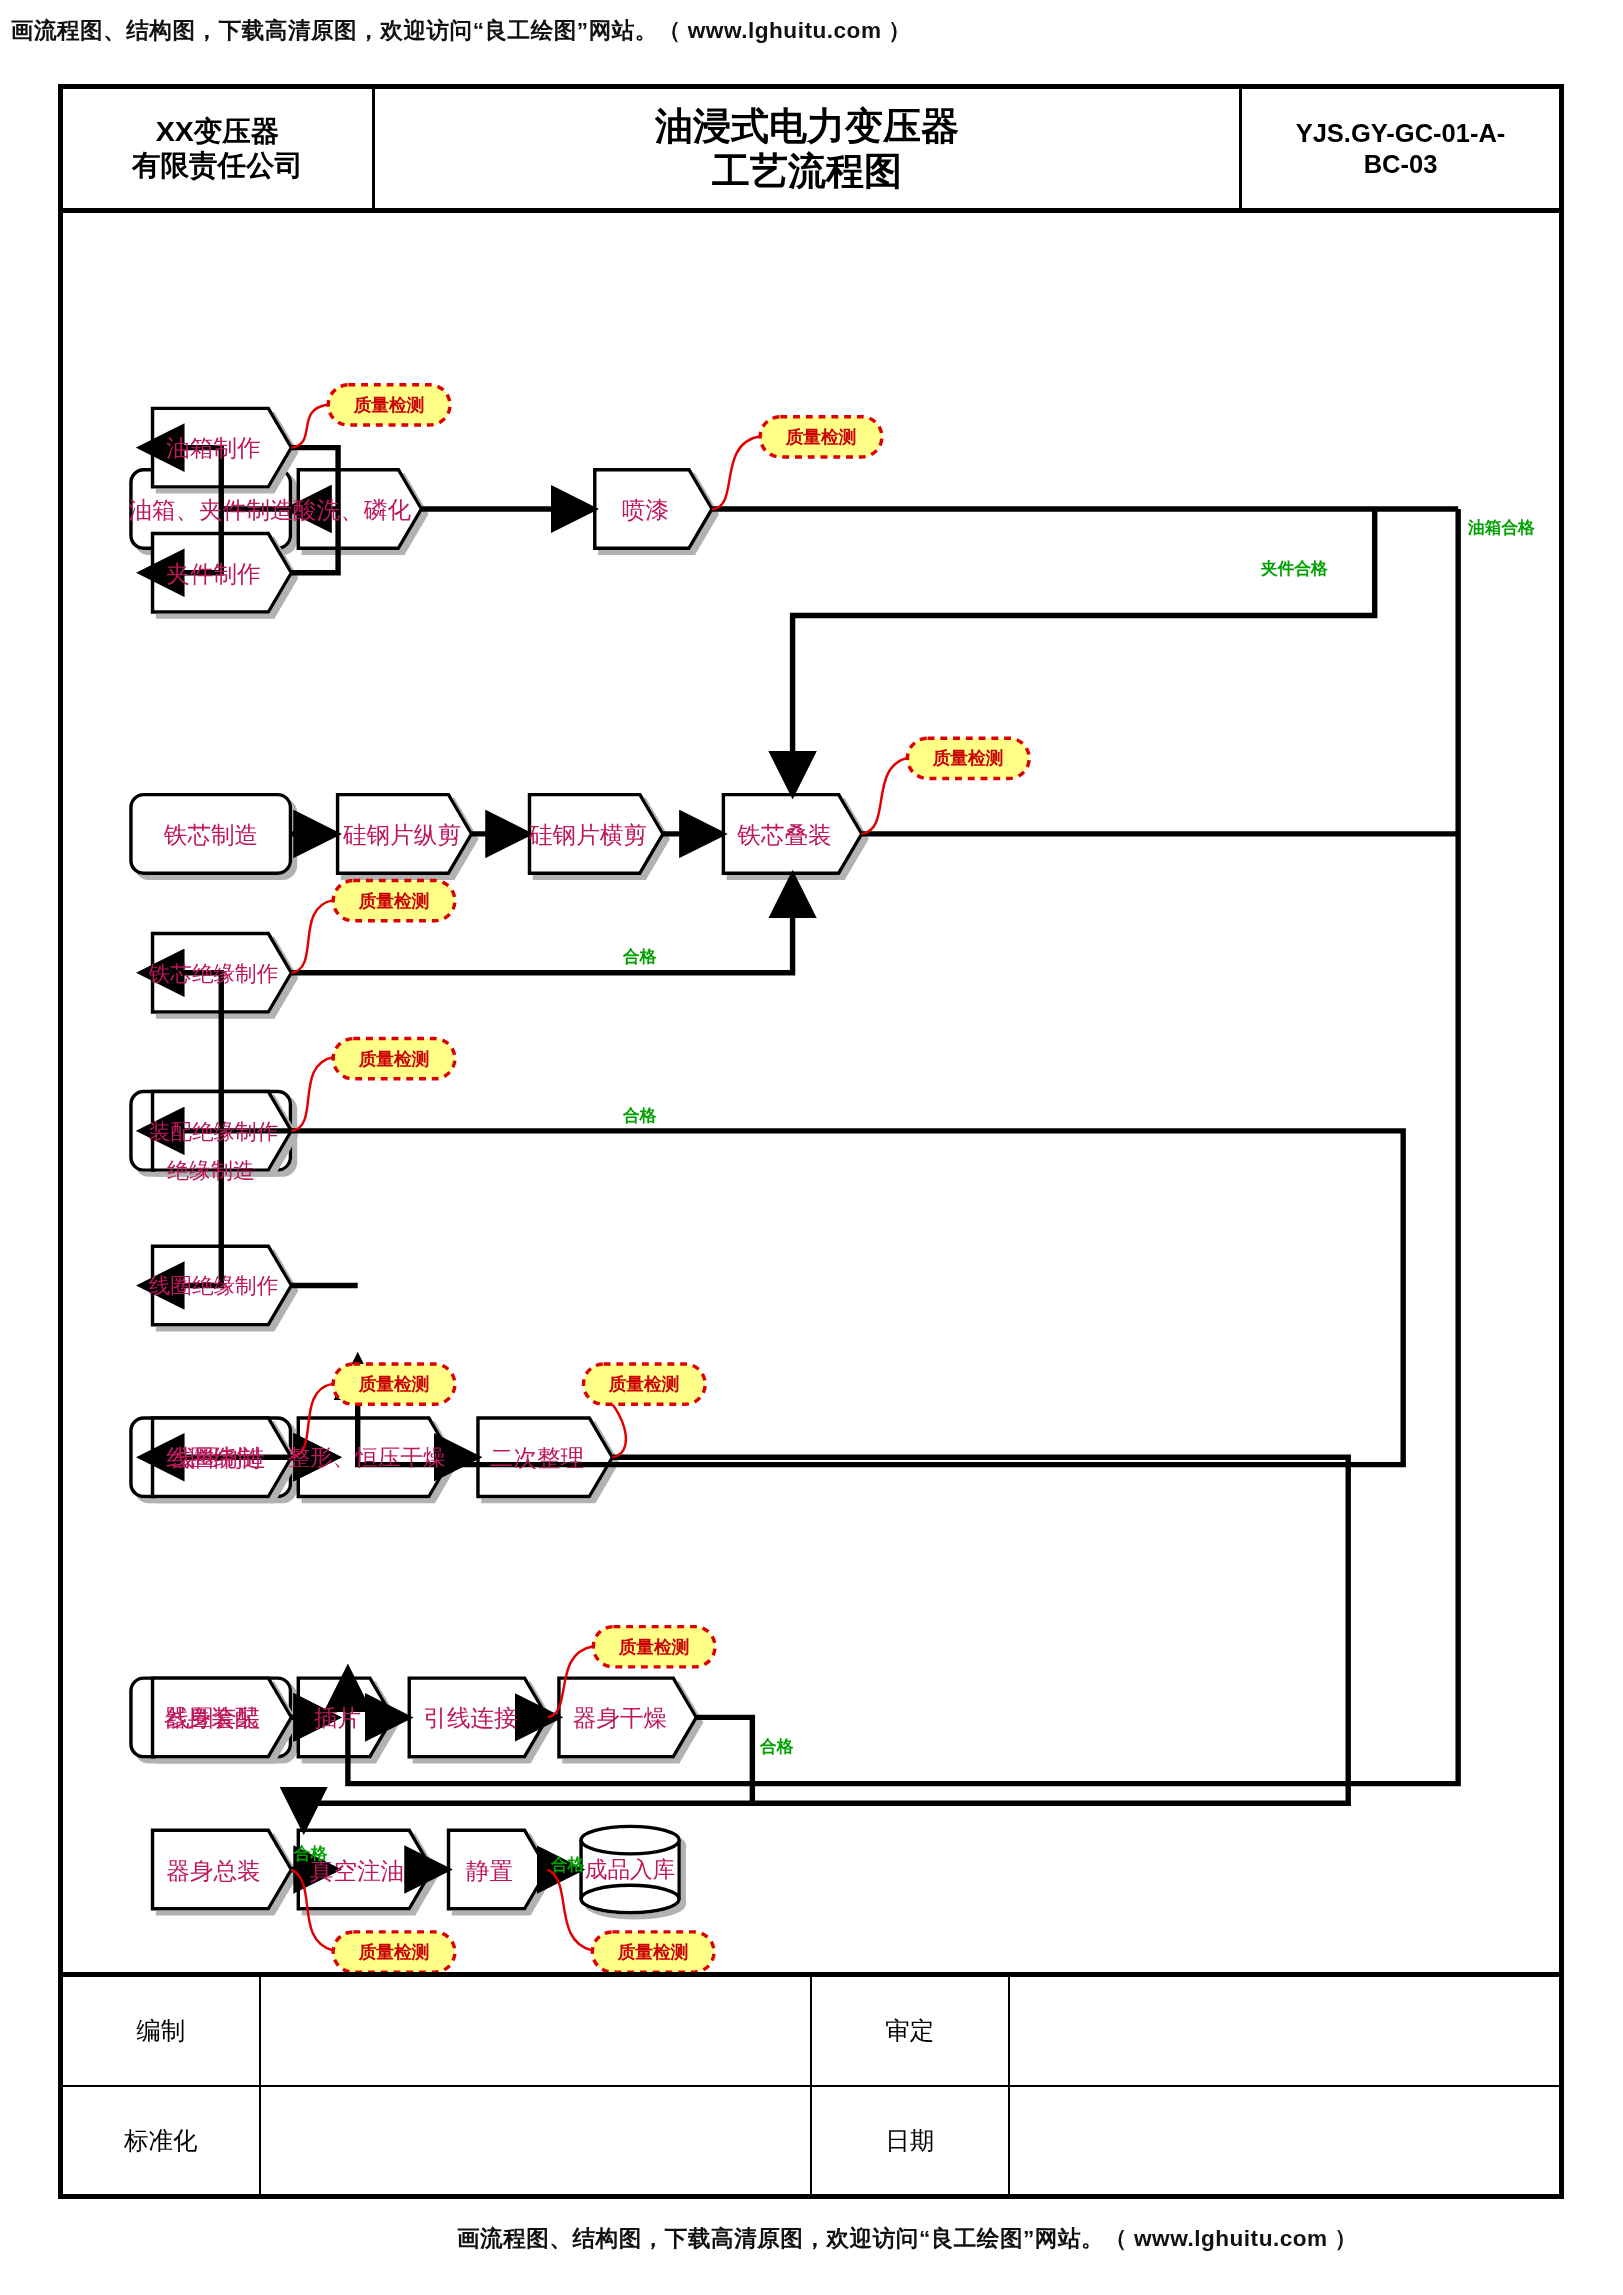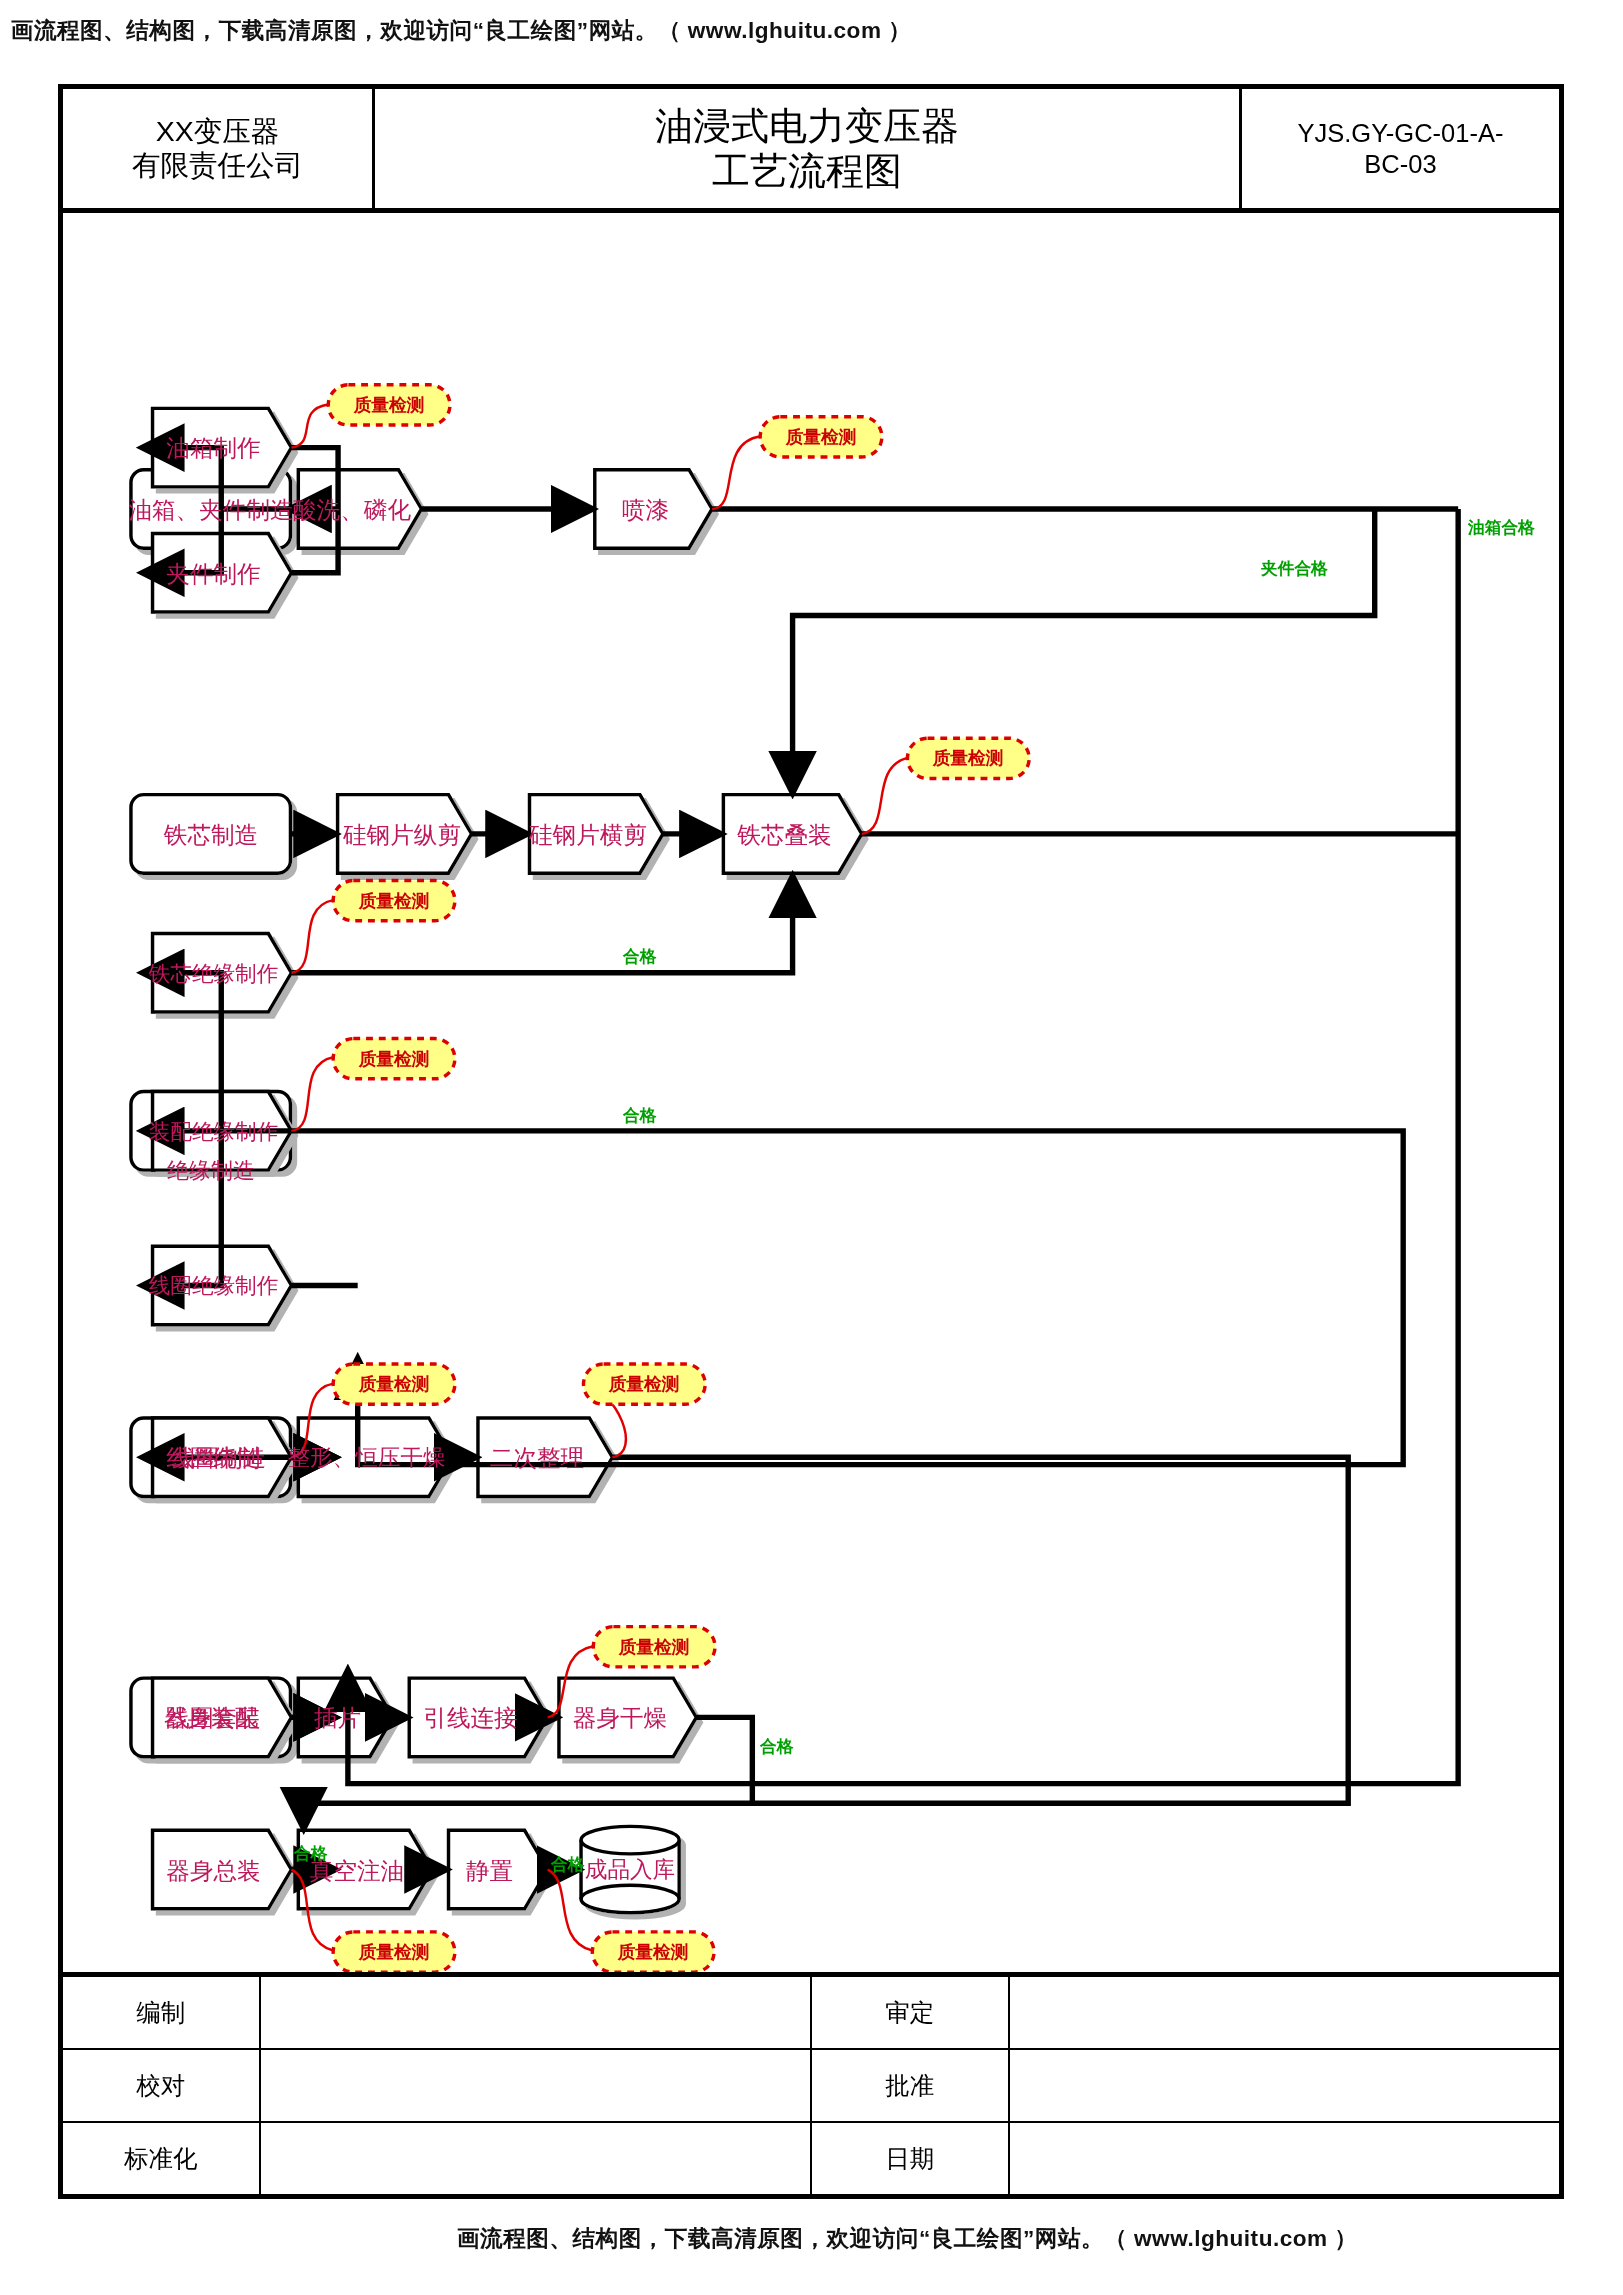--- a/index.html
+++ b/index.html
@@ -7,21 +7,21 @@
   #sheet{position:absolute;left:0;top:0;width:1624px;height:2295px;}
 
   .wm{position:absolute;color:#111;font-weight:bold;white-space:nowrap;}
   #wm-top{left:10.8px;top:14.7px;font-size:22.6px;letter-spacing:0.5px;}
   #wm-bot{left:457px;top:2223px;font-size:22.6px;letter-spacing:0.5px;}
 
   #frame{position:absolute;left:58px;top:84px;width:1506px;height:2115px;border:5.4px solid #000;box-sizing:border-box;}
 
   
   #titleblock{position:absolute;left:0;top:0;width:100%;height:124px;box-sizing:border-box;border-bottom:5.4px solid #000;display:flex;}
-  .tb-cell{display:flex;align-items:center;justify-content:center;text-align:center;box-sizing:border-box;font-weight:normal;color:#000;line-height:1.18;}
+  .tb-cell{display:flex;align-items:center;justify-content:center;text-align:center;box-sizing:border-box;font-weight:bold;color:#000;line-height:1.18;}
   #tb-company{width:312px;border-right:3.9px solid #000;font-size:28.5px;}
   #tb-title{flex:1;border-right:3.9px solid #000;font-size:38px;}
   #tb-code{width:317px;font-size:25.5px;padding:0 5.9px;}
 
   
   #canvas{position:absolute;left:0;top:124px;width:1495px;height:1767px;}
   #canvas svg{position:absolute;left:0;top:0;}
 
   
   .nodetext{position:absolute;display:flex;align-items:center;justify-content:center;
@@ -263,26 +263,20 @@
     <div id="signoff">
       <table>
         <tbody>
           <tr>
             <td class="lbl">编制</td>
             <td class="val"></td>
             <td class="lbl">审定</td>
             <td class="val"></td>
           </tr>
           <tr>
-            <td class="lbl">校对</td>
-            <td class="val"></td>
-            <td class="lbl">批准</td>
-            <td class="val"></td>
-          </tr>
-          <tr>
             <td class="lbl">标准化</td>
             <td class="val"></td>
             <td class="lbl">日期</td>
             <td class="val"></td>
           </tr>
         </tbody>
       </table>
     </div>
 
   </div>

